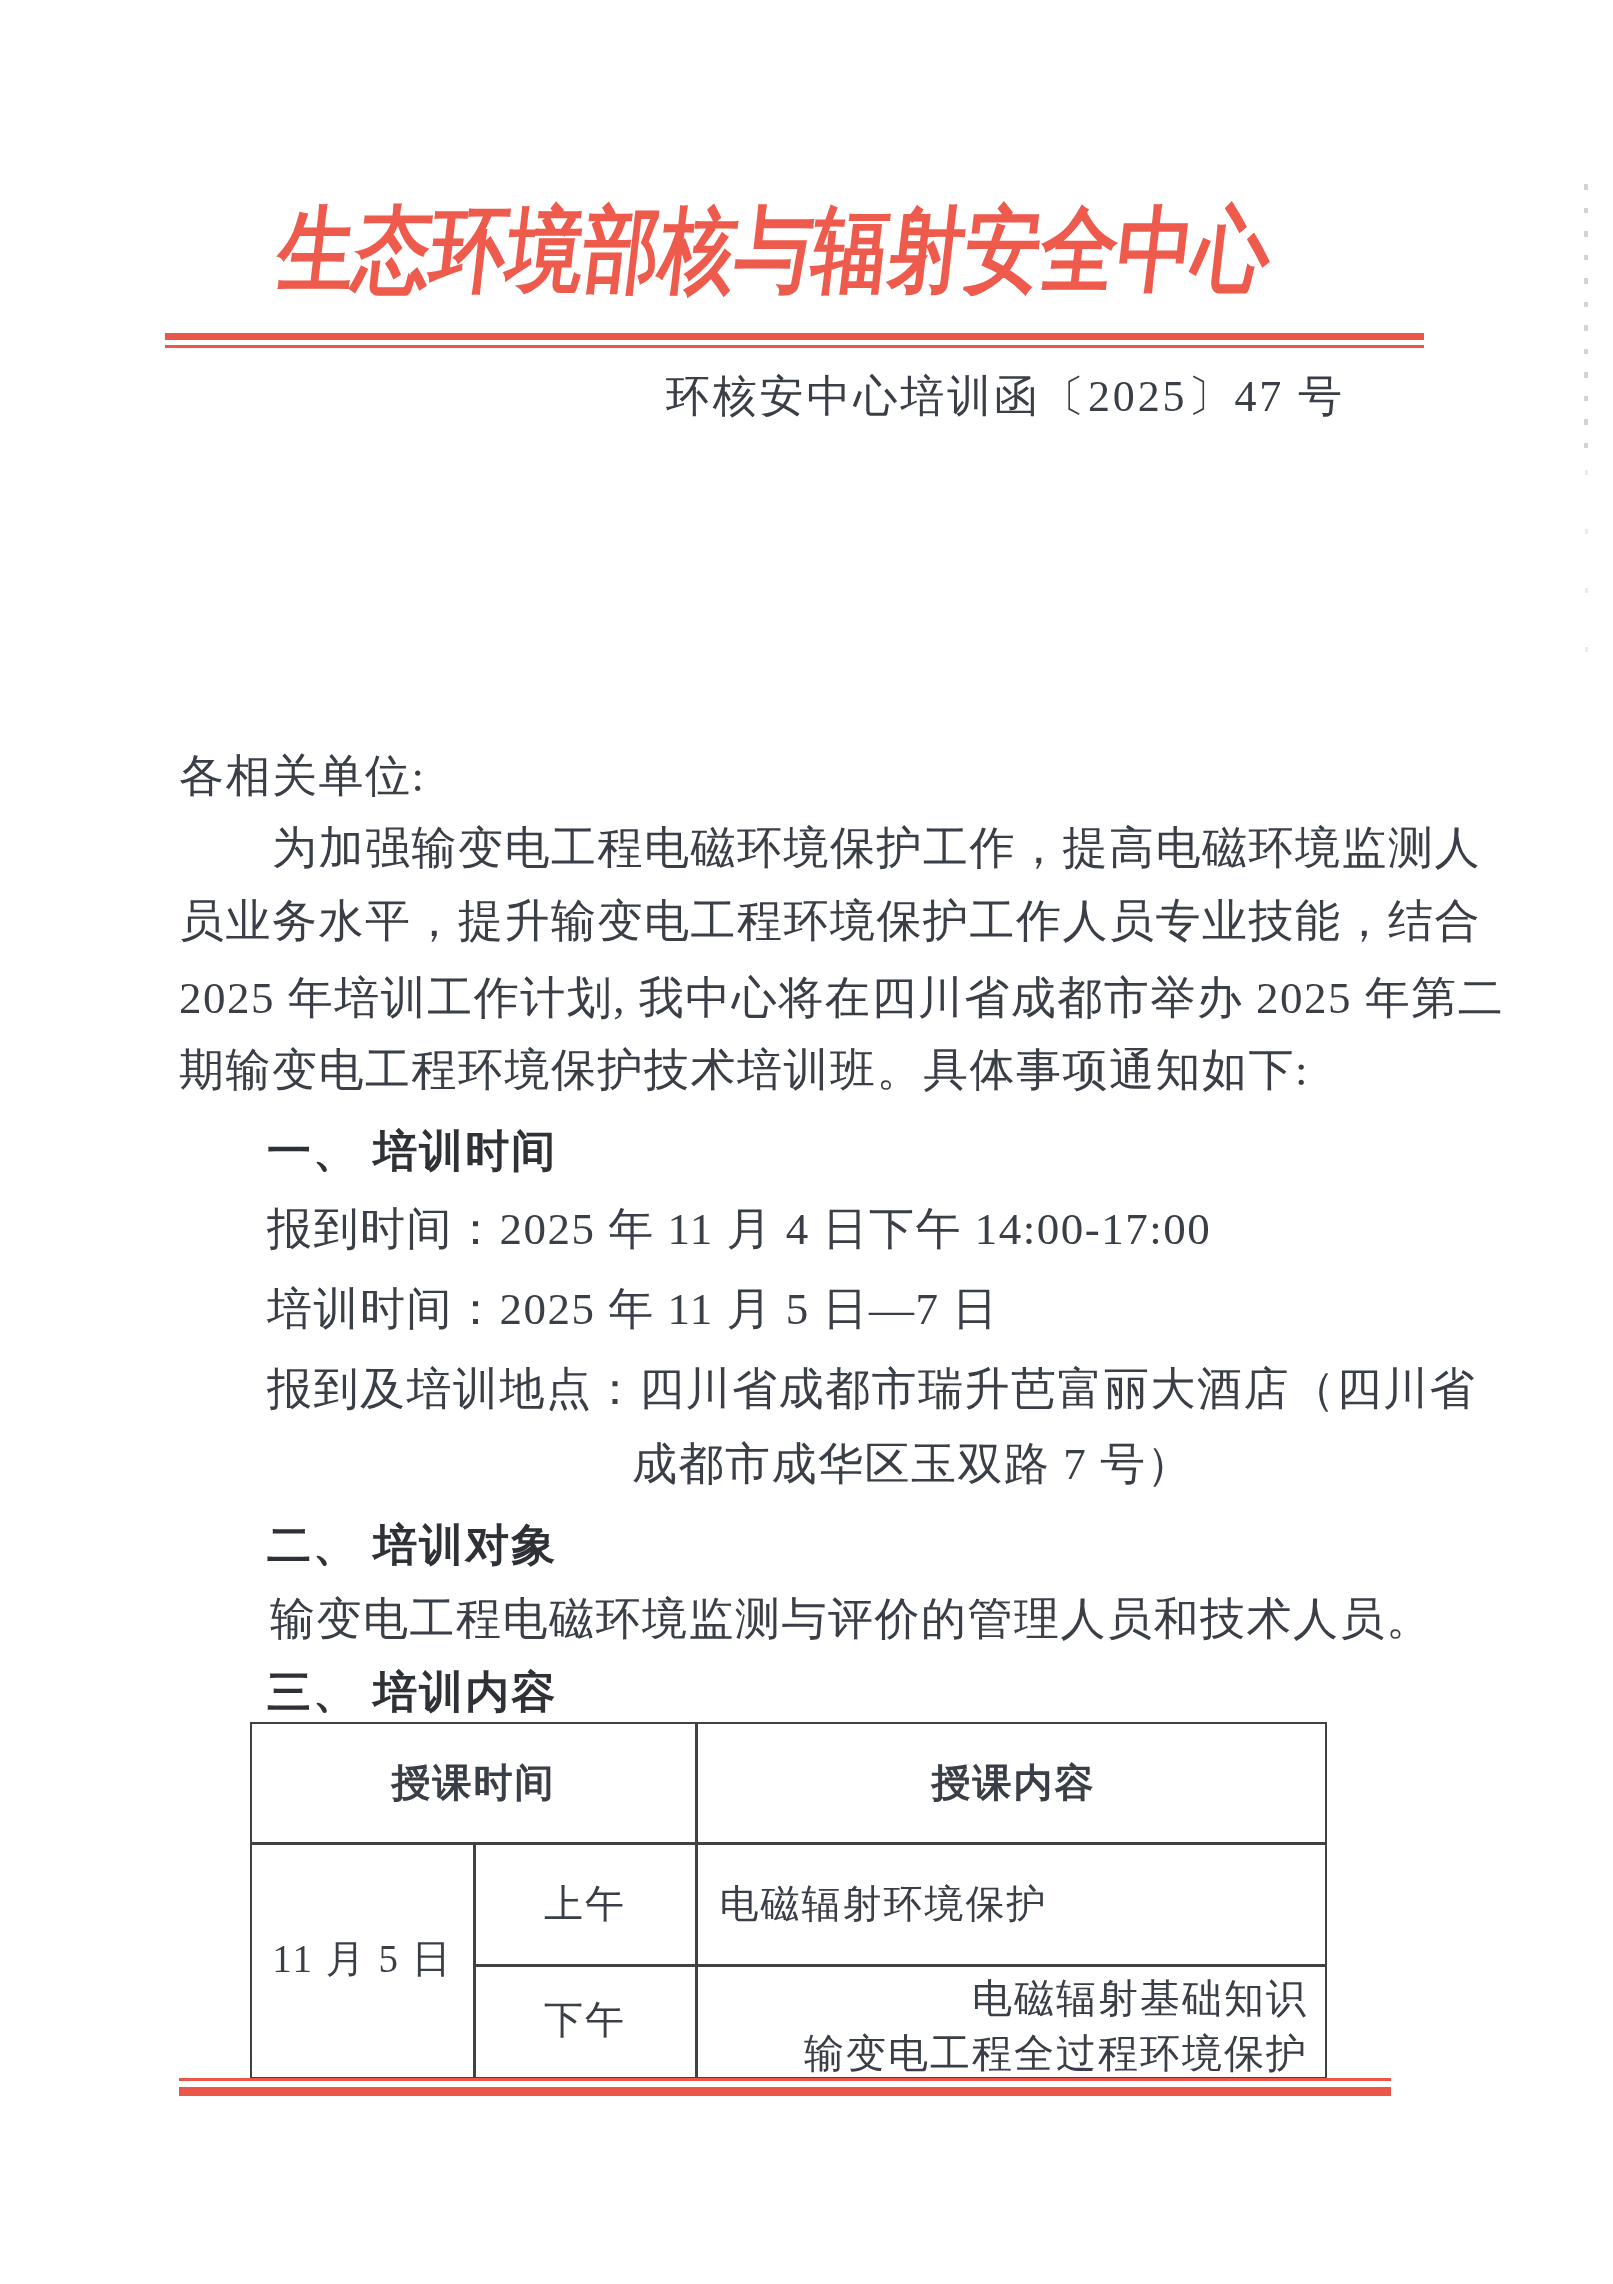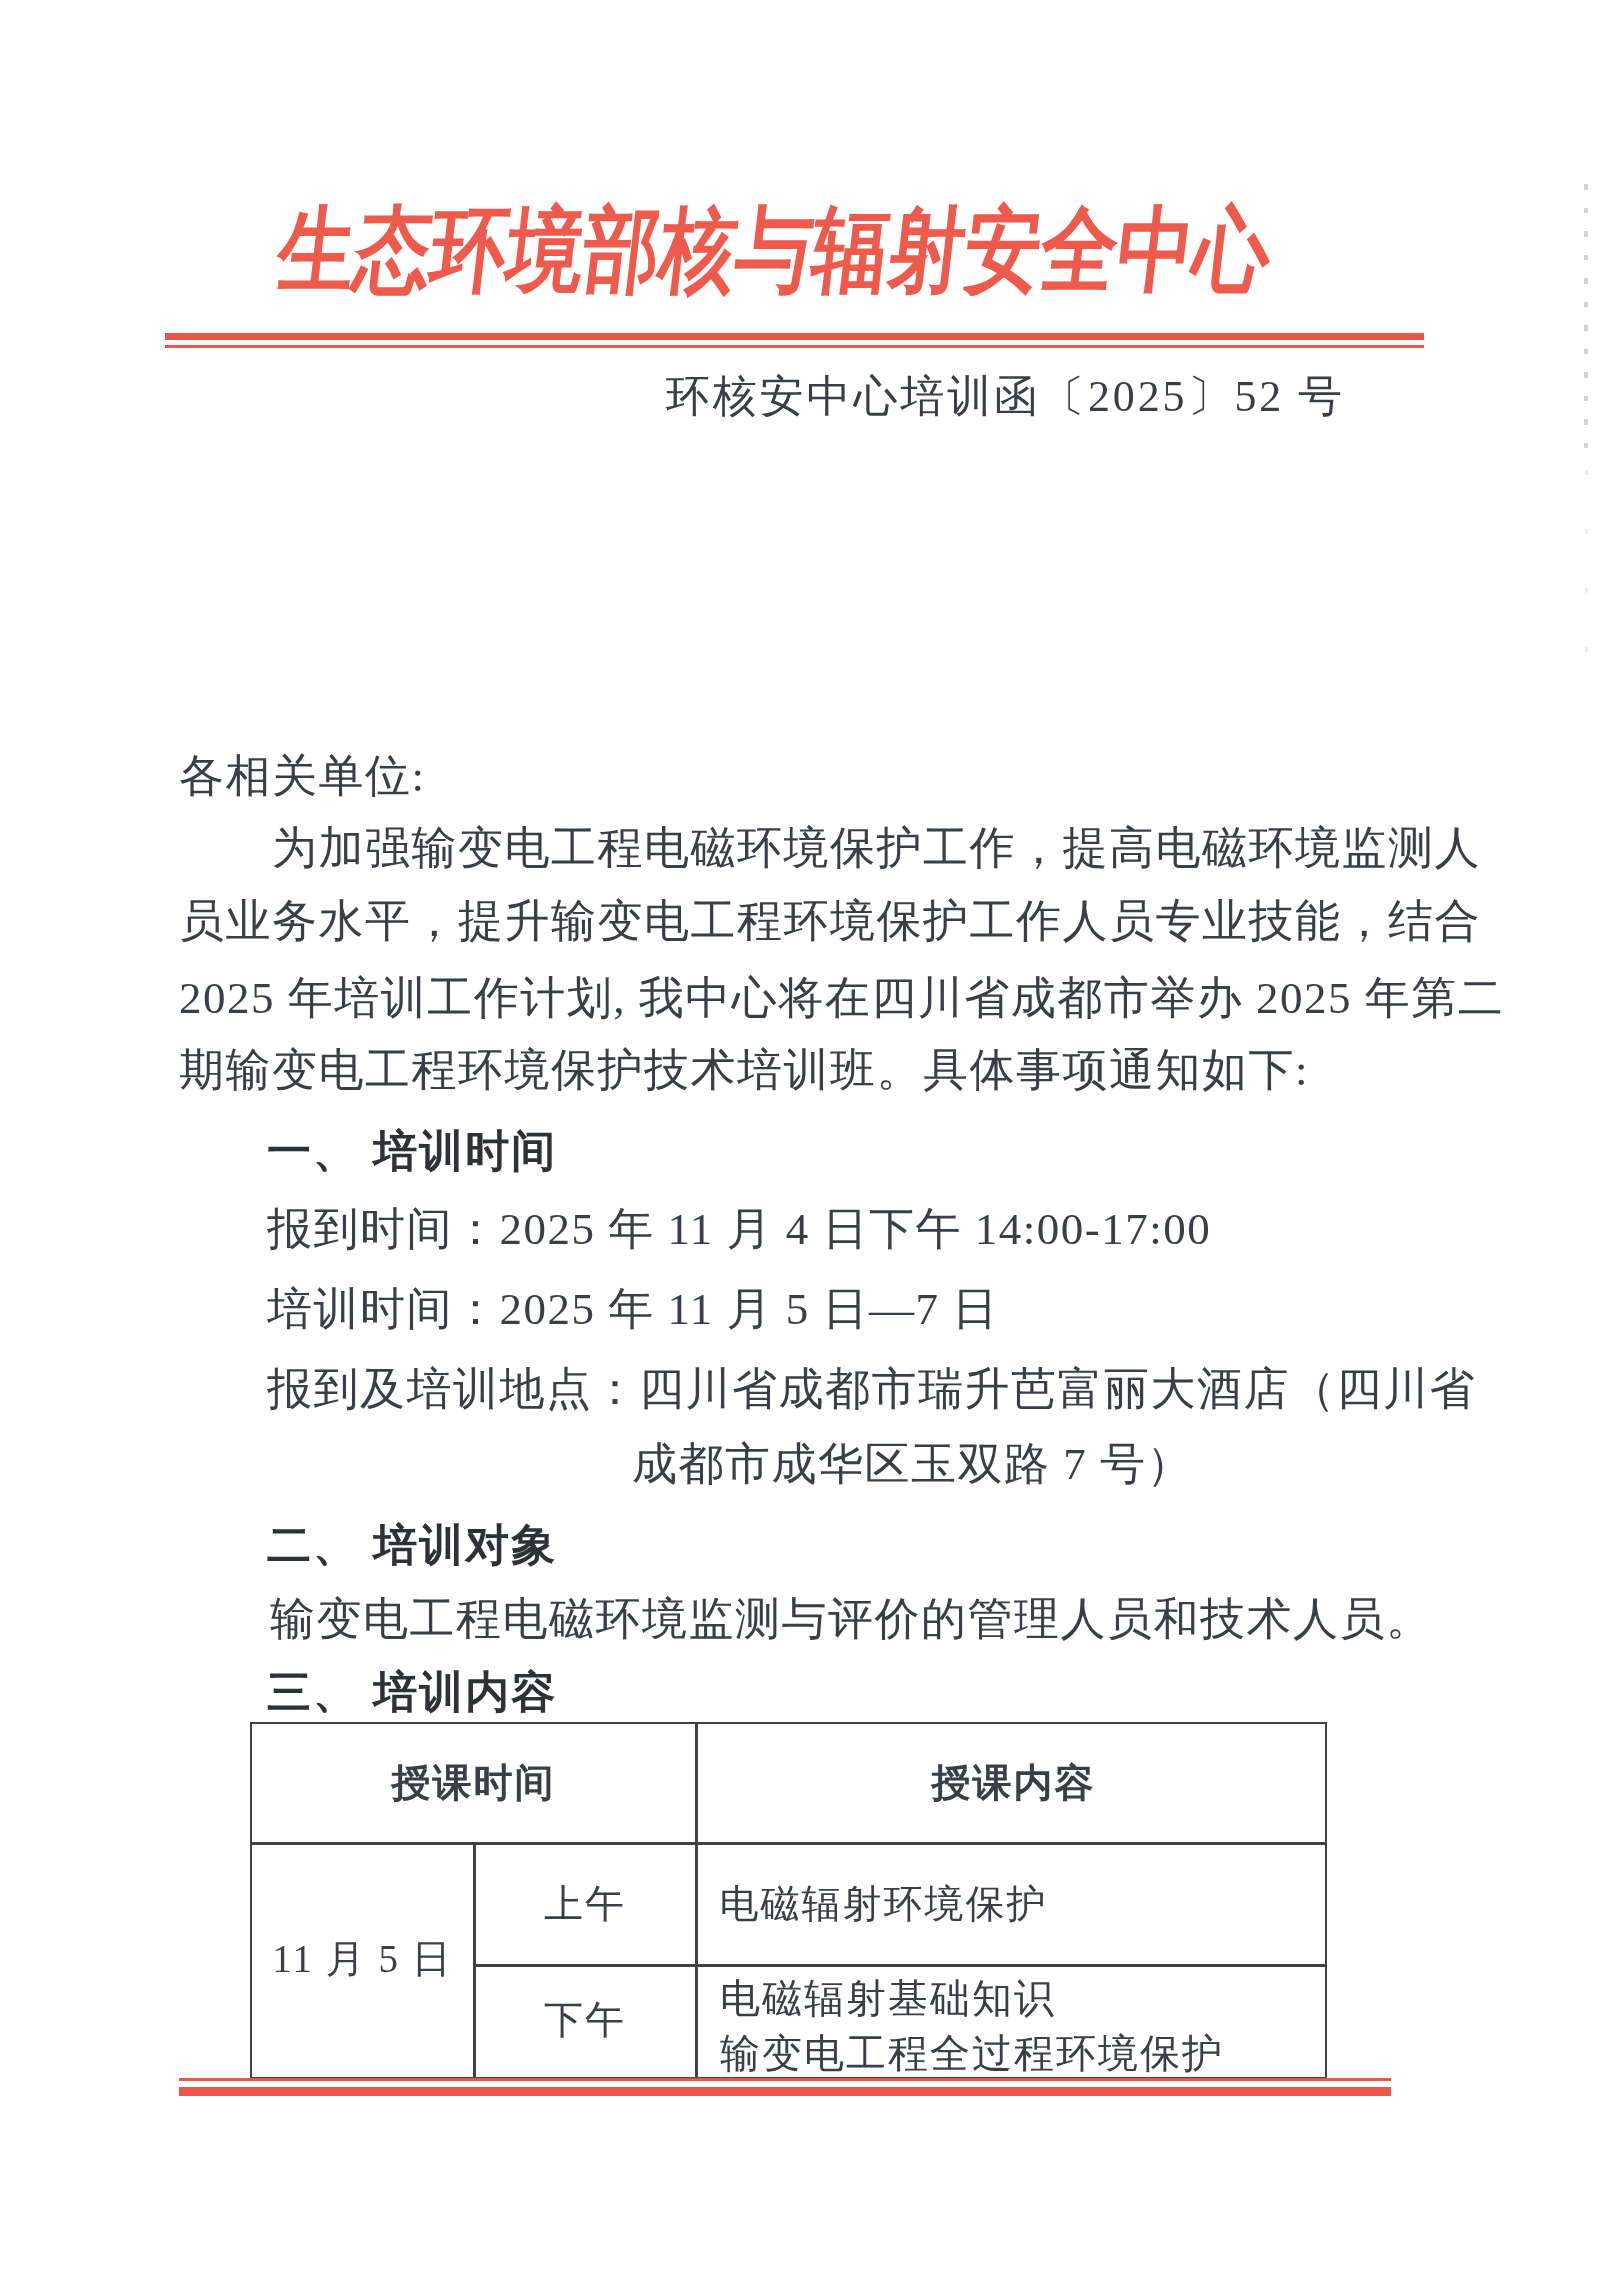--- a/index.html
+++ b/index.html
@@ -50,20 +50,21 @@
   }
   .ln-bold{
     font-family:"Liberation Sans","DejaVu Sans",sans-serif;
     font-weight:700;font-size:44px;color:#2e3237;letter-spacing:2px;
   }
   
   .schedule-table{
     position:absolute;left:250px;top:1722px;width:1077px;height:357px;
     border:2.9px solid #414141;box-sizing:border-box;
     background:transparent;
+    text-align:right;
   }
   .tline{position:absolute;background:#414141;}
   .tl-header{left:0;right:0;top:118px;height:2.9px;}
   .tl-main-v{left:443px;top:0;bottom:0;width:2.9px;}
   .tl-sub-v{left:221px;top:118px;bottom:0;width:2.9px;}
   .tl-row{left:221px;right:0;top:240px;height:2.9px;}
   .tcell{
     position:absolute;display:flex;align-items:center;justify-content:center;
     font-size:39px;color:#3a3f47;letter-spacing:2px;white-space:nowrap;
   }
@@ -88,21 +89,21 @@
 </style>
 </head>
 <body>
 
 <div class="page">
 
   <div class="letterhead">生态环境部核与辐射安全中心</div>
   <div class="rule rule-top-thick"></div>
   <div class="rule rule-top-thin"></div>
 
-  <div class="doc-number">环核安中心培训函〔2025〕52 号</div>
+  <div class="doc-number">环核安中心培训函〔2025〕47 号</div>
 
 
   <div class="ln" style="top:751px;left:179px;">各相关单位:</div>
 
   <div class="ln" style="top:823px;left:272px;">为加强输变电工程电磁环境保护工作，提高电磁环境监测人</div>
   <div class="ln" style="top:899px;left:179px;font-family:Liberation Mono, monospace;">员业务水平，提升输变电工程环境保护工作人员专业技能，结合</div>
   <div class="ln" style="top:973px;left:179px;">2025 年培训工作计划, 我中心将在四川省成都市举办 2025 年第二</div>
   <div class="ln" style="top:1045px;left:179px;">期输变电工程环境保护技术培训班。具体事项通知如下:</div>
 
   <div class="ln ln-bold" style="top:1125px;left:267px;">一、 培训时间</div>

